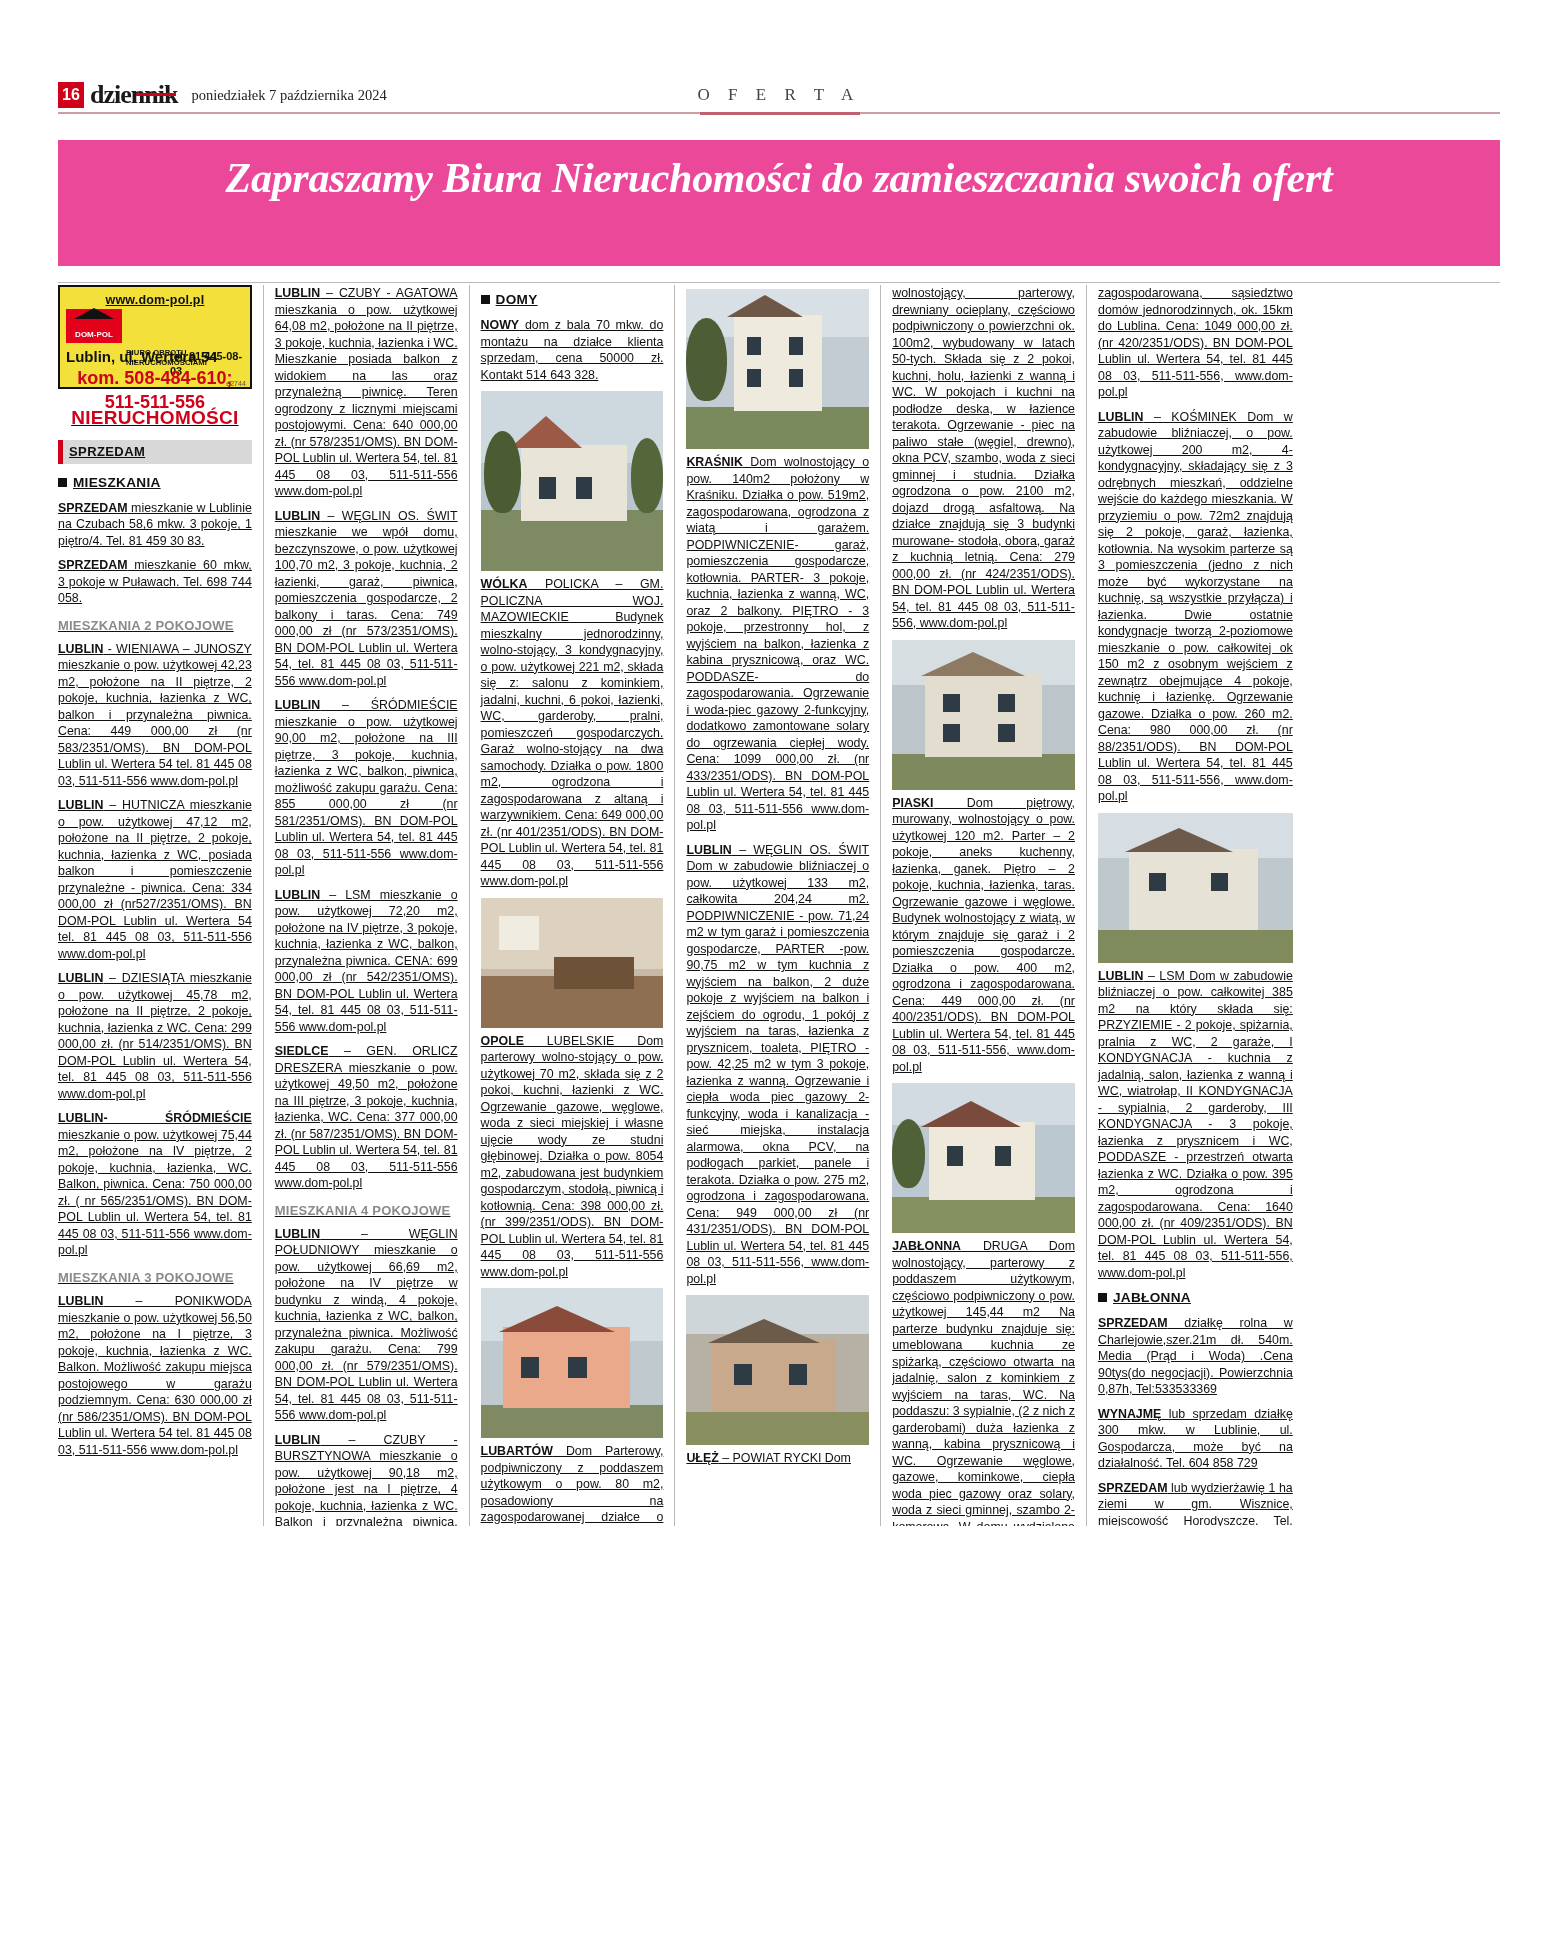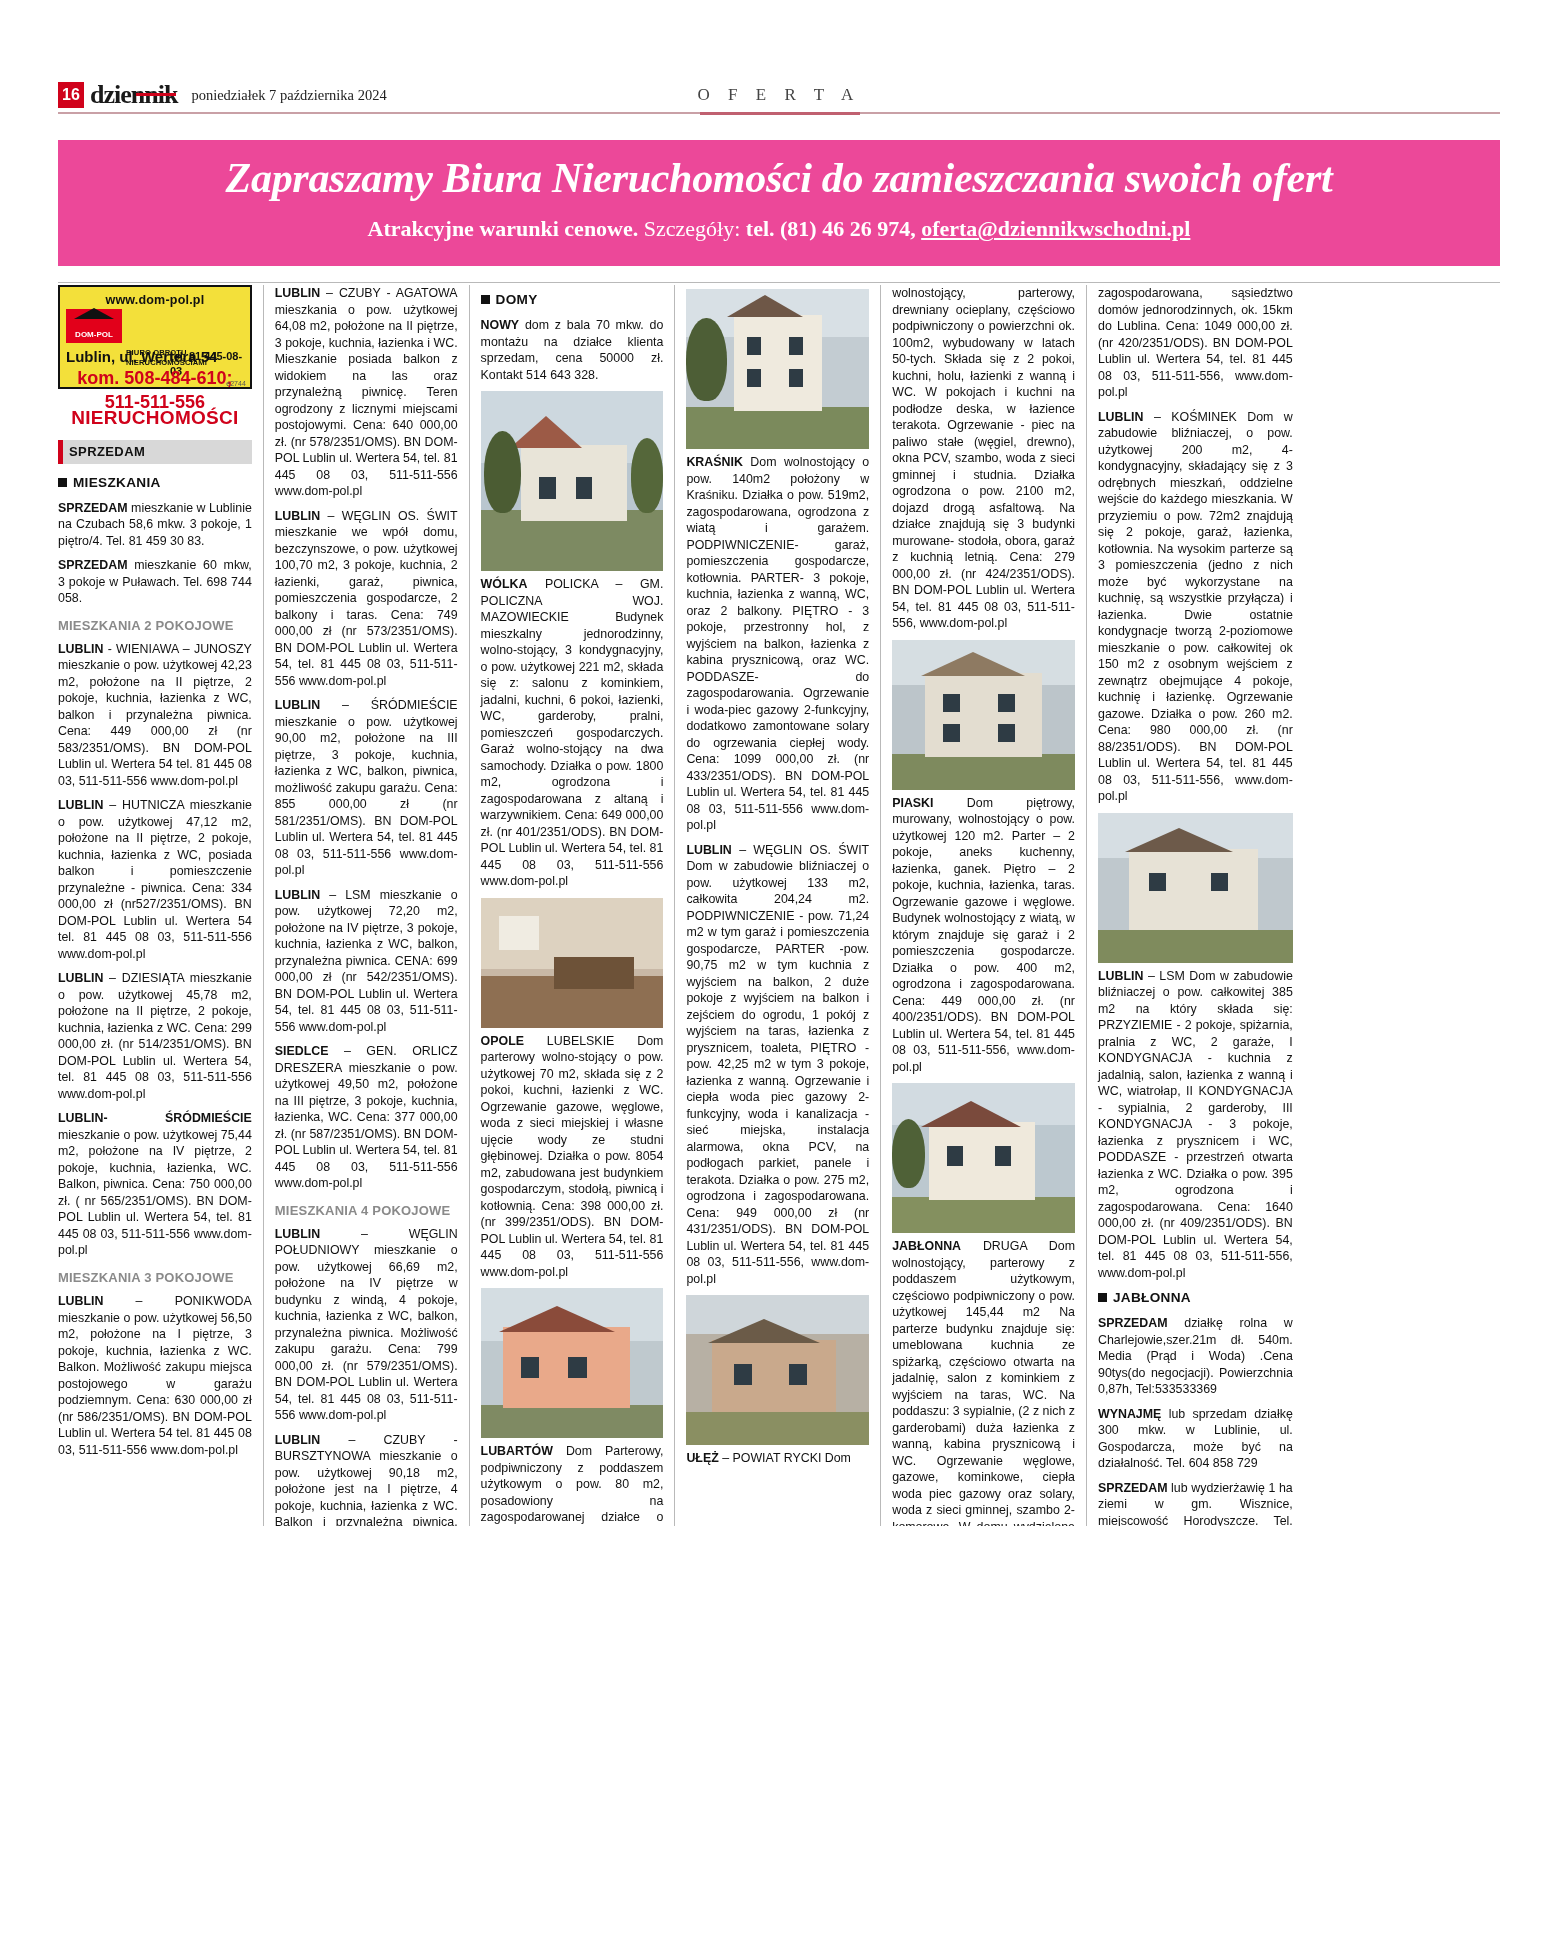--- a/index.html
+++ b/index.html
@@ -112,20 +112,21 @@
     gap: 0;
   }
   .col {
     width: 205.8px;
     padding: 0 11px;
     font-size: 12.4px;
     line-height: 1.33;
     color: #111;
     border-right: 1px solid #b9b9b9;
     overflow: hidden;
+    text-decoration: underline;
   }
   .col:first-child { padding-left: 0; }
   .col:last-child { border-right: none; padding-right: 0; }
   .col p {
     margin: 0 0 8px 0;
     text-align: justify;
   }
   .col p.first { margin-top: 0; }
   b, .bold { font-weight: bold; }
 
@@ -277,23 +278,20 @@
       <span class="tail"></span>
     </div>
     <div class="masthead-date">poniedziałek 7 października 2024</div>
     <div class="masthead-section">O F E R T A</div>
   </div>
   <div class="masthead-rule"></div>
   <div class="masthead-rule-dark"></div>
 
   <div class="banner">
     <div class="banner-title">Zapraszamy Biura Nieruchomości do zamieszczania swoich ofert</div>
-    <div class="banner-sub">
-      <b>Atrakcyjne warunki cenowe.</b><span> Szczegóły: </span><b>tel. (81) 46 26 974, </b><b class="mail">oferta@dziennikwschodni.pl</b>
-    </div>
   </div>
 
   <div class="cols-top-rule"></div>
 
   <div class="cols">
 
     <div class="col">
       <div class="dompol">
         <div class="dompol-url">www.dom-pol.pl</div>
         <div class="dompol-logo">

